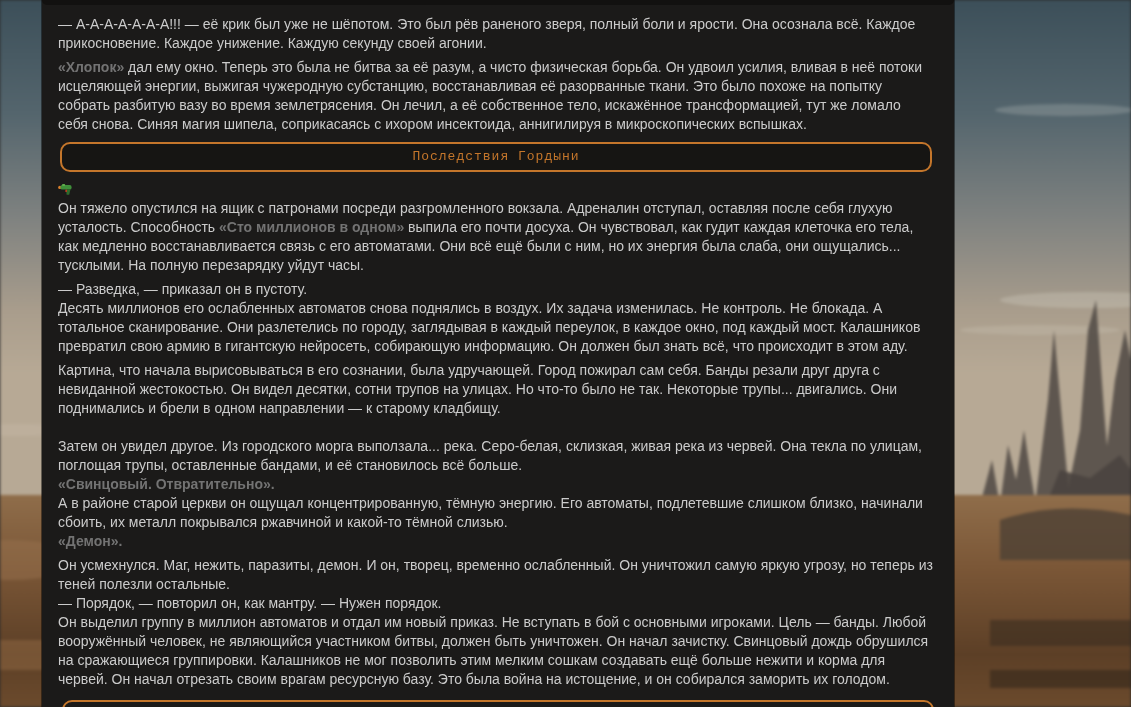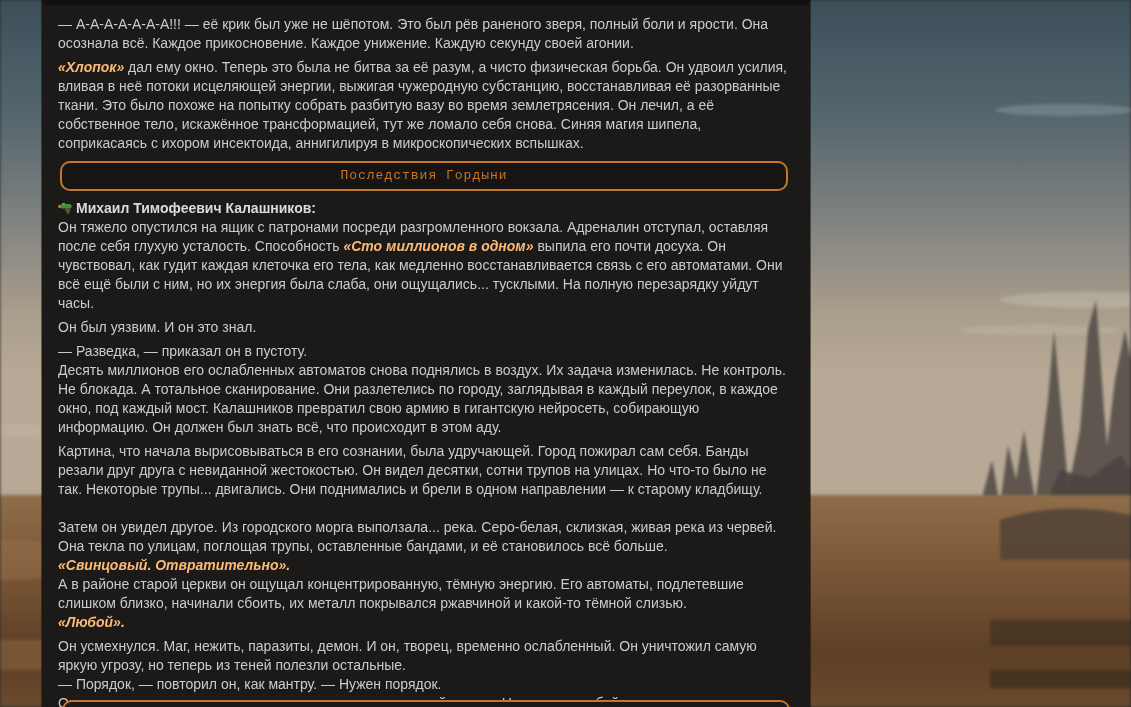--- a/index.html
+++ b/index.html
@@ -2,26 +2,26 @@
 <html><head>
 <meta charset="utf-8">
 <style>
   html,body{margin:0;padding:0;width:1131px;height:707px;overflow:hidden;background:#2b2b2b;
     font-family:"Liberation Sans",sans-serif;}
   .stage{position:relative;width:1131px;height:707px;overflow:hidden;}
   
   .bg{position:absolute;inset:0;z-index:0;}
   .bg svg{display:block;width:100%;height:100%;filter:blur(1.5px);}
   
-  .content{position:absolute;top:0;bottom:0;left:42px;width:768px;background:#1b1a19;
+  .content{position:absolute;top:0;bottom:0;left:42px;width:912px;background:#1b1a19;
     z-index:1;box-shadow:0 0 0 1px rgba(0,0,0,.45);}
   .top-edge{height:5px;background:#121110;border-radius:0 0 5px 5px;}
   .article{padding:5px 20px 0 16px;color:#cbcbcb;font-size:14px;line-height:19px;}
   .para{margin:5px 0;white-space:pre-line;}
-  .accent{color:#fdba74;font-weight:bold;font-style:italic;}
+  .accent{color:#737373;font-weight:bold;}
   .char-name{color:#dcdcdc;font-weight:bold;}
   .gun-icon{display:inline-block;width:16px;height:12px;vertical-align:-1px;margin-right:2px;}
   .quote-box{margin:8px 2px;border:2px solid #c4762b;border-radius:10px;padding:3px 12px 4px;
     text-align:center;color:#c4762b;font-family:"Liberation Mono",monospace;font-size:13px;
     letter-spacing:1px;background:rgba(8,6,4,.25);}
   .next-box{position:absolute;left:20px;right:20px;top:700px;height:40px;border:2px solid #c4762b;
     border-radius:10px;background:#1b1a19;z-index:2;}
 </style>
 </head>
 <body>
@@ -86,31 +86,30 @@
     <div class="article" id="article">
         <p class="para"><span>— А-А-А-А-А-А-А!!! — её крик был уже не шёпотом. Это был рёв раненого зверя, полный боли и ярости. Она осознала всё. Каждое прикосновение. Каждое унижение. Каждую секунду своей агонии.</span></p>
         <p class="para"><span class="accent">«Хлопок»</span><span> дал ему окно. Теперь это была не битва за её разум, а чисто физическая борьба. Он удвоил усилия, вливая в неё потоки исцеляющей энергии, выжигая чужеродную субстанцию, восстанавливая её разорванные ткани. Это было похоже на попытку собрать разбитую вазу во время землетрясения. Он лечил, а её собственное тело, искажённое трансформацией, тут же ломало себя снова. Синяя магия шипела, соприкасаясь с ихором инсектоида, аннигилируя в микроскопических вспышках.</span></p>
         <div class="quote-box"><span>Последствия Гордыни</span></div>
         <p class="para"><span class="gun-icon"><svg viewBox="0 0 20 15" width="16" height="12">
               <circle cx="2.2" cy="5.5" r="2" fill="#d97f2c"></circle>
               <rect x="3" y="2.6" width="14" height="5.6" rx="2.4" fill="#3f8f3a"></rect>
               <rect x="5" y="1.2" width="4" height="2.6" rx="1.2" fill="#5fae4a"></rect>
               <path d="M10 8 L15.5 8 L14 14.6 L10.8 14.6 Z" fill="#2e6b2c"></path>
               <rect x="9.2" y="8" width="2" height="3.4" rx="0.8" fill="#c23b22"></rect>
-            </svg></span><span class="char-name">Михаил Тимофеевич Калашников:</span><span>
+            </svg></span><span>
 Он тяжело опустился на ящик с патронами посреди разгромленного вокзала. Адреналин отступал, оставляя после себя глухую усталость. Способность </span><span class="accent">«Сто миллионов в одном»</span><span> выпила его почти досуха. Он чувствовал, как гудит каждая клеточка его тела, как медленно восстанавливается связь с его автоматами. Они всё ещё были с ним, но их энергия была слаба, они ощущались... тусклыми. На полную перезарядку уйдут часы.</span></p>
-        <p class="para"><span>Он был уязвим. И он это знал.</span></p>
         <p class="para"><span>— Разведка, — приказал он в пустоту.
 Десять миллионов его ослабленных автоматов снова поднялись в воздух. Их задача изменилась. Не контроль. Не блокада. А тотальное сканирование. Они разлетелись по городу, заглядывая в каждый переулок, в каждое окно, под каждый мост. Калашников превратил свою армию в гигантскую нейросеть, собирающую информацию. Он должен был знать всё, что происходит в этом аду.</span></p>
         <p class="para"><span>Картина, что начала вырисовываться в его сознании, была удручающей. Город пожирал сам себя. Банды резали друг друга с невиданной жестокостью. Он видел десятки, сотни трупов на улицах. Но что-то было не так. Некоторые трупы... двигались. Они поднимались и брели в одном направлении — к старому кладбищу.
 </span><span>
 Затем он увидел другое. Из городского морга выползала... река. Серо-белая, склизкая, живая река из червей. Она текла по улицам, поглощая трупы, оставленные бандами, и её становилось всё больше.
 </span><span class="accent">«Свинцовый. Отвратительно».</span><span>
 А в районе старой церкви он ощущал концентрированную, тёмную энергию. Его автоматы, подлетевшие слишком близко, начинали сбоить, их металл покрывался ржавчиной и какой-то тёмной слизью.
-</span><span class="accent">«Любой».</span></p>
+</span><span class="accent">«Демон».</span></p>
         <p class="para"><span>Он усмехнулся. Маг, нежить, паразиты, демон. И он, творец, временно ослабленный. Он уничтожил самую яркую угрозу, но теперь из теней полезли остальные.
 — Порядок, — повторил он, как мантру. — Нужен порядок.
 Он выделил группу в миллион автоматов и отдал им новый приказ. Не вступать в бой с основными игроками. Цель — банды. Любой вооружённый человек, не являющийся участником битвы, должен быть уничтожен. Он начал зачистку. Свинцовый дождь обрушился на сражающиеся группировки. Калашников не мог позволить этим мелким сошкам создавать ещё больше нежити и корма для червей. Он начал отрезать своим врагам ресурсную базу. Это была война на истощение, и он собирался заморить их голодом.</span></p>
       </div>
     <div class="next-box"></div>
   </div>
 
 </div>
 
 </body></html>

